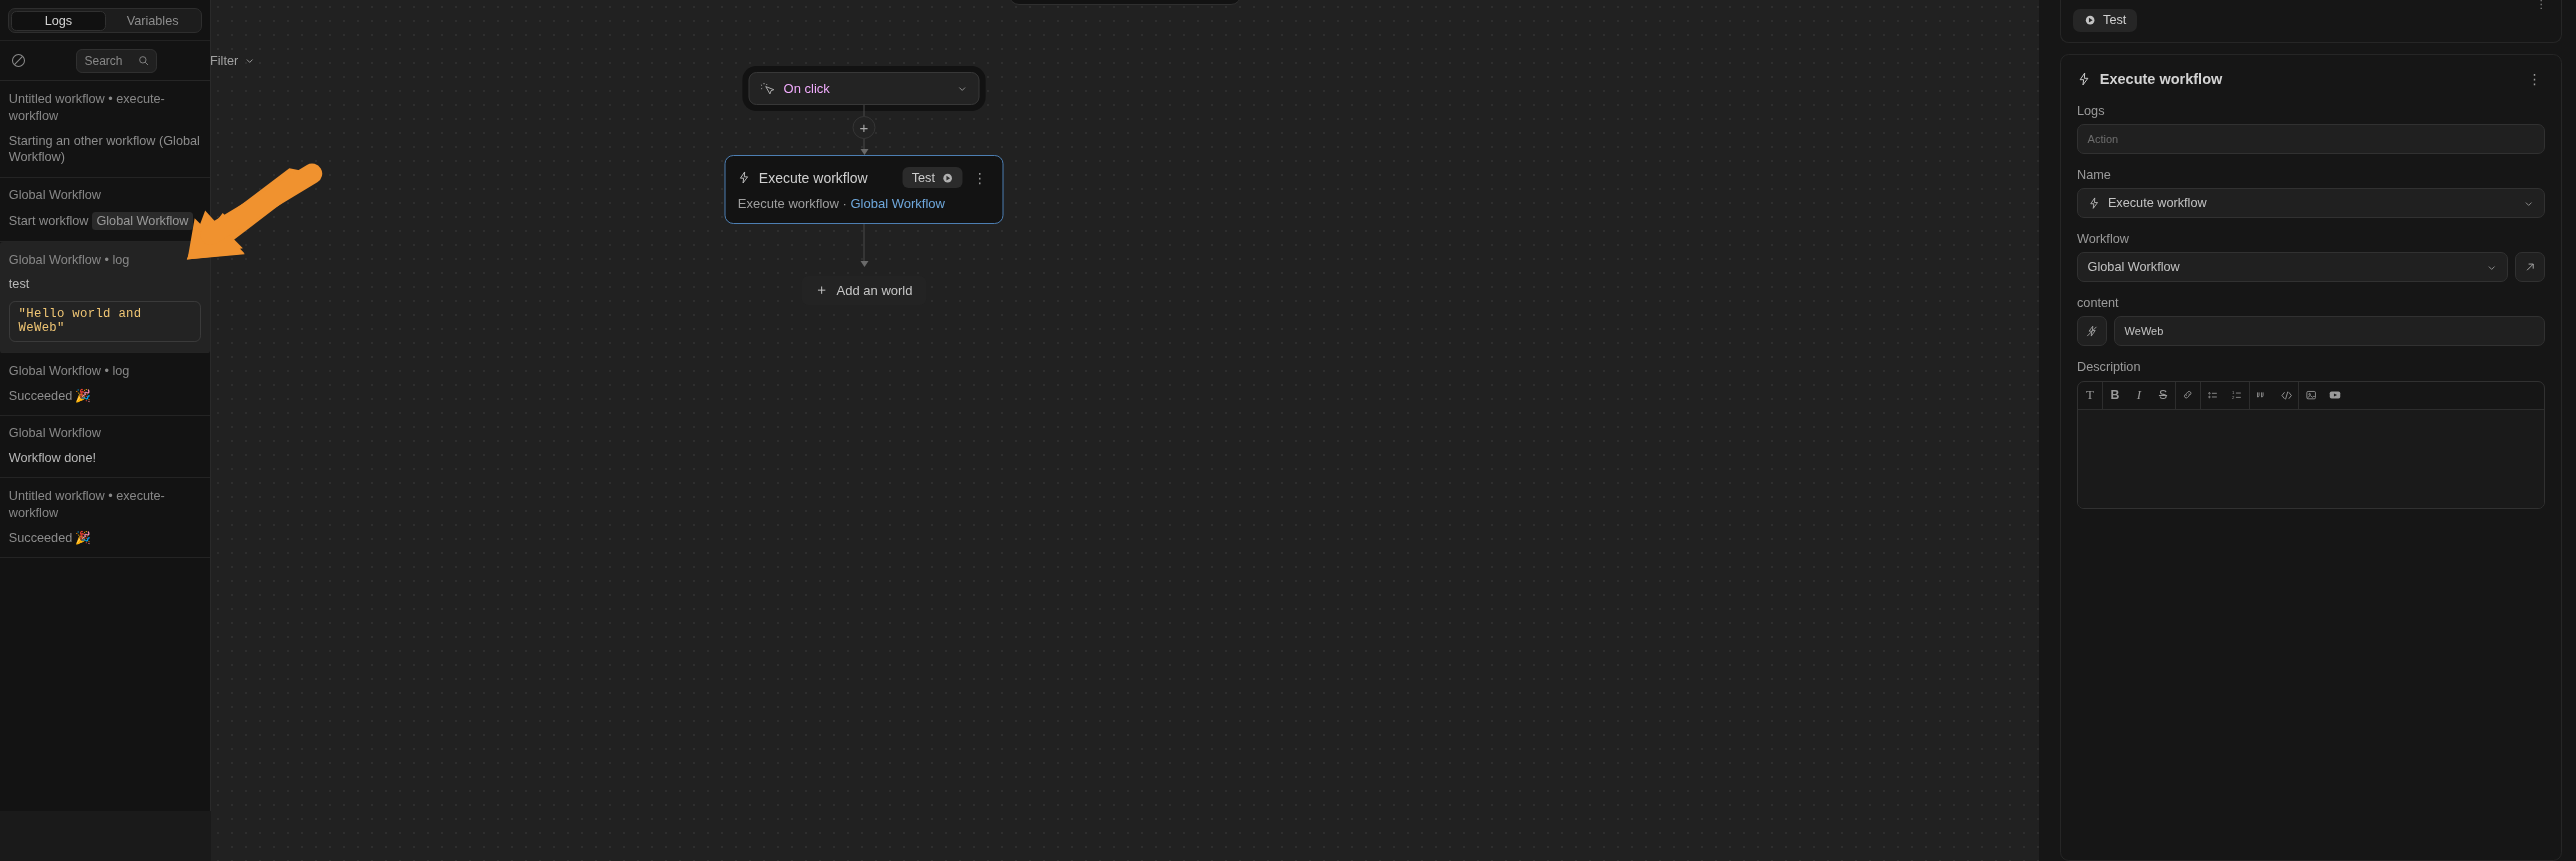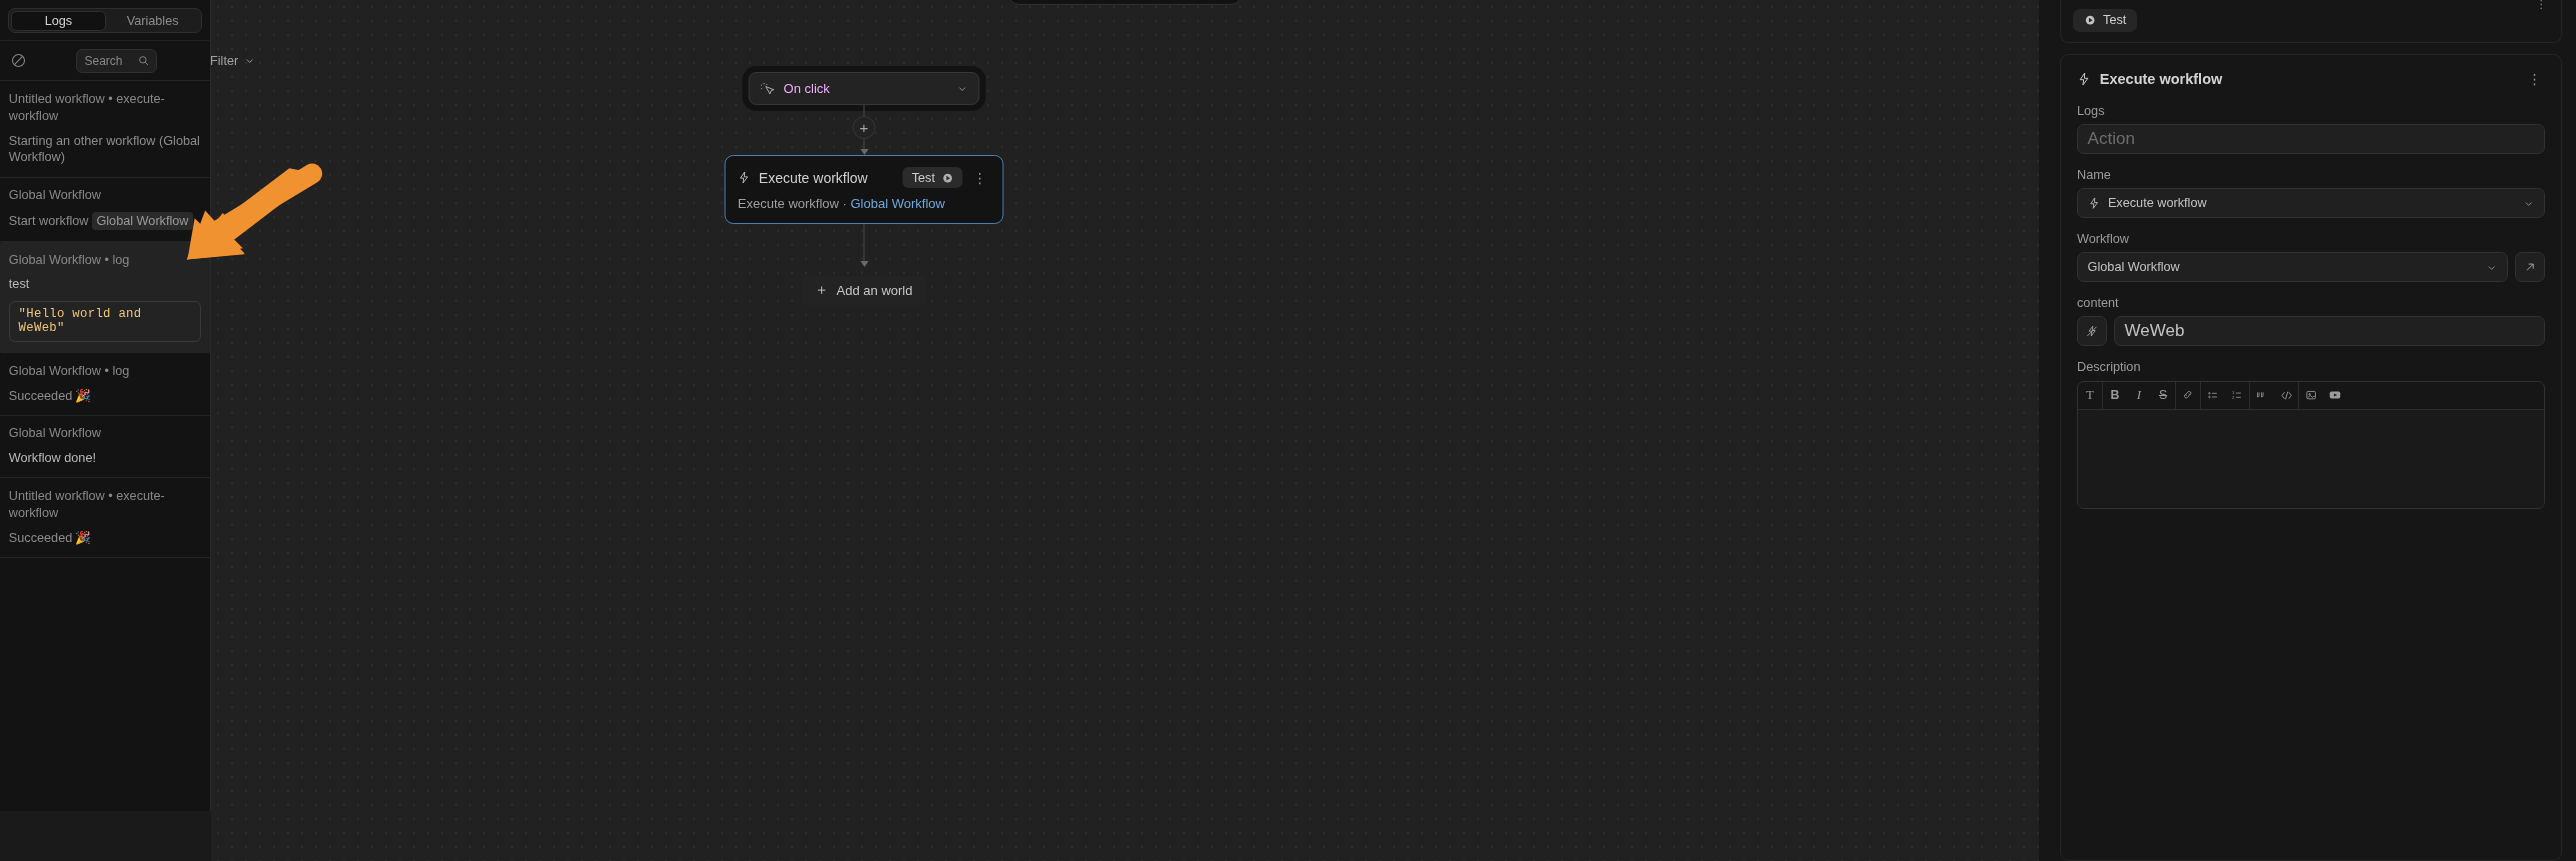--- a/index.html
+++ b/index.html
@@ -198,21 +198,21 @@
     overflow: hidden;
   }
   .rp-head { display: flex; align-items: center; gap: 8.8px; margin-bottom: 17.5px; }
   .rp-head-title { flex: 1; font-size: 14.5px; color: #d3d3d3; font-weight: bold; }
   .field-label { font-size: 12.7px; color: #9b9b9b; margin-bottom: 6.1px; }
   .field-label.lower { text-transform: none; }
   .input {
     height: 30px; width: 100%;
     background: #202020; border: 0.9px solid #313131; border-radius: 7px;
     display: flex; align-items: center; padding: 0 9.6px; gap: 8px;
-    font-size: 17px; color: #c3c3c3;
+    font-size: 11px; color: #c3c3c3;
     cursor: text;
   }
   .input.placeholder { color: #6d6d6d; }
   .select {
     height: 30px; width: 100%;
     background: #202020; border: 0.9px solid #313131; border-radius: 7px;
     display: flex; align-items: center; padding: 0 9.6px; gap: 8px;
     font-size: 12.7px; color: #c3c3c3;
     cursor: pointer;
   }

